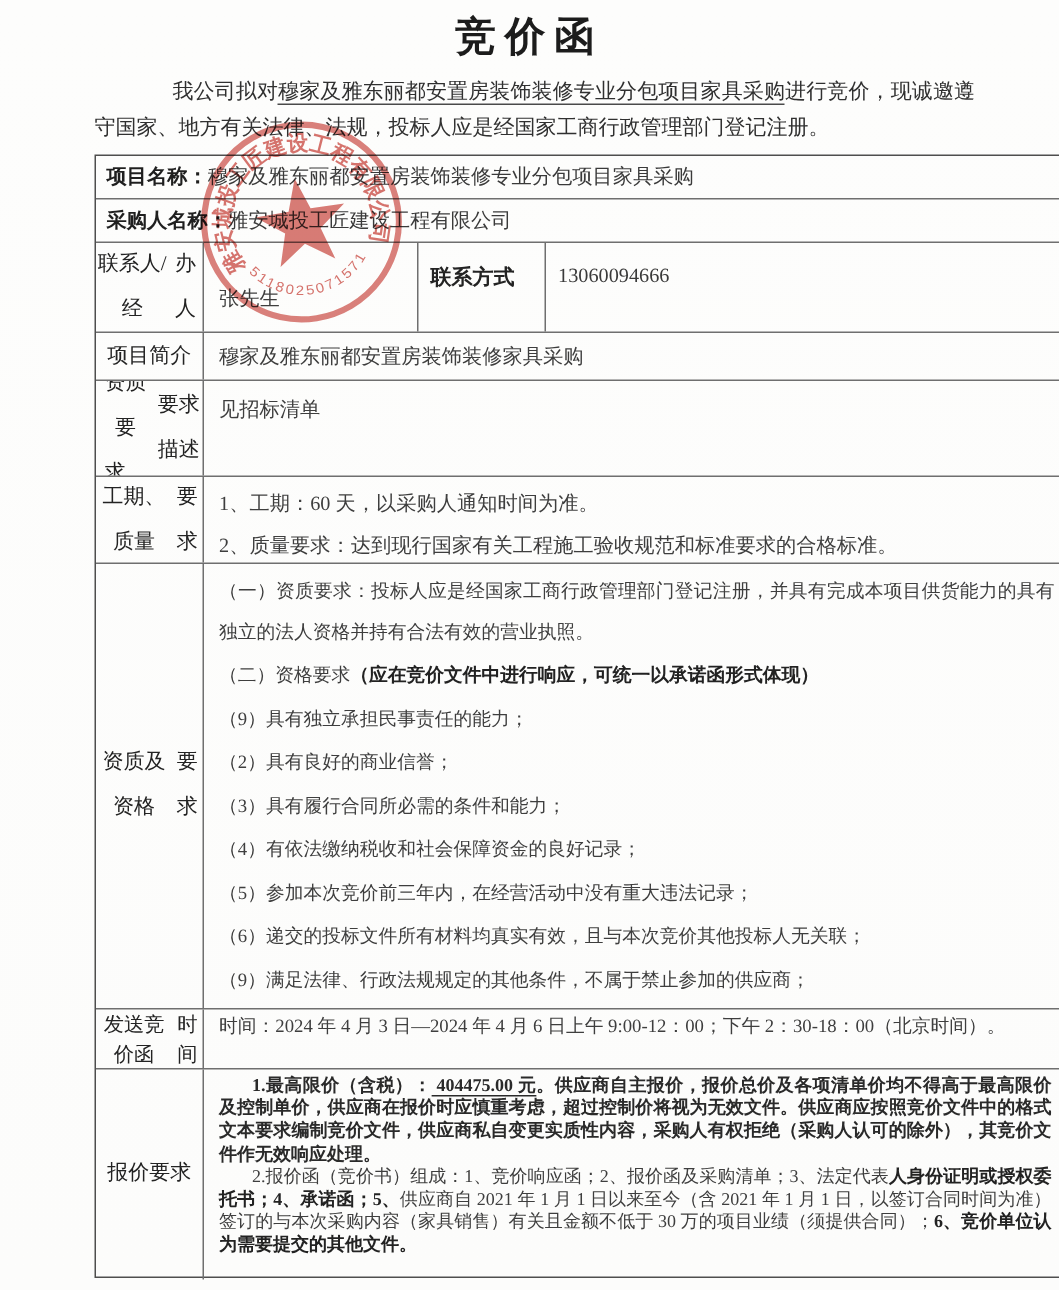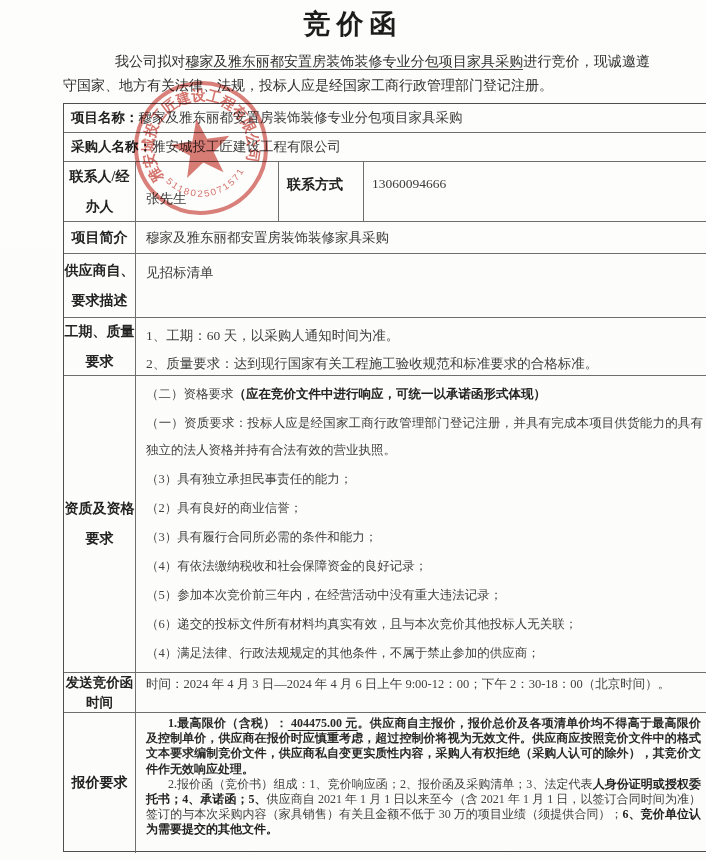--- a/index.html
+++ b/index.html
@@ -24,23 +24,23 @@
   .bid-table{
     position:absolute;left:63px;top:103px;width:647px;height:749px;
     border:1.5px solid #4e4e4e;box-sizing:border-box;font-size:13.5px;
     background:transparent;
   }
   .tr{display:flex;box-sizing:border-box;border-bottom:1px solid #6f6f6f;}
   .tr:last-child{border-bottom:none;}
   .cell{box-sizing:border-box;border-right:1px solid #6f6f6f;overflow:hidden;}
   .cell:last-child{border-right:none;}
   .lab{
-    width:72px;flex:0 0 72px;display:flex;flex-direction:column;
-    justify-content:center;align-items:center;text-align:left;
-    font-weight:bold;color:#232323;font-size:14px;line-height:30px;
+    width:72px;flex:0 0 72px;display:flex;flex-direction:row;
+    justify-content:center;align-items:center;text-align:center;
+    font-weight:normal;color:#232323;font-size:14px;line-height:30px;
   }
   .val{flex:1;display:flex;flex-direction:column;justify-content:center;
     padding-left:10px;padding-right:6px;color:#3e3e3e;}
   .merged{flex:1;display:flex;align-items:center;padding-left:7px;}
   .merged b{color:#1f1f1f;}
   .r1{height:29px;} .r2{height:29px;} .r3{height:60px;}
   .r4{height:32px;} .r5{height:64px;} .r6{height:58px;}
   .r7{height:297px;} .r8{height:40px;} .r9{height:140px;}
   .r3 .val, .r3 .val2{justify-content:center;padding-top:14px;}
   .c-name{width:143px;flex:0 0 143px;}
@@ -114,21 +114,21 @@
       <div class="cell lab">
         <span>项目简介</span>
       </div>
       <div class="cell val">
         <span>穆家及雅东丽都安置房装饰装修家具采购</span>
       </div>
     </div>
 
     <div class="tr r5">
       <div class="cell lab">
-        <span>供应商自、</span>
+        <span>资质要求、</span>
         <span>要求描述</span>
       </div>
       <div class="cell val">
         <span>见招标清单</span>
       </div>
     </div>
 
     <div class="tr r6">
       <div class="cell lab">
         <span>工期、质量</span>
@@ -139,29 +139,29 @@
         <span>2、质量要求：达到现行国家有关工程施工验收规范和标准要求的合格标准。</span>
       </div>
     </div>
 
     <div class="tr r7">
       <div class="cell lab">
         <span>资质及资格</span>
         <span>要求</span>
       </div>
       <div class="cell val">
+        <p>（一）资质要求：投标人应是经国家工商行政管理部门登记注册，并具有完成本项目供货能力的具有独立的法人资格并持有合法有效的营业执照。</p>
         <p><span>（二）资格要求</span><span class="b2">（应在竞价文件中进行响应，可统一以承诺函形式体现）</span></p>
-        <p>（一）资质要求：投标人应是经国家工商行政管理部门登记注册，并具有完成本项目供货能力的具有独立的法人资格并持有合法有效的营业执照。</p>
-        <p>（3）具有独立承担民事责任的能力；</p>
+        <p>（9）具有独立承担民事责任的能力；</p>
         <p>（2）具有良好的商业信誉；</p>
         <p>（3）具有履行合同所必需的条件和能力；</p>
         <p>（4）有依法缴纳税收和社会保障资金的良好记录；</p>
         <p>（5）参加本次竞价前三年内，在经营活动中没有重大违法记录；</p>
         <p>（6）递交的投标文件所有材料均真实有效，且与本次竞价其他投标人无关联；</p>
-        <p>（4）满足法律、行政法规规定的其他条件，不属于禁止参加的供应商；</p>
+        <p>（9）满足法律、行政法规规定的其他条件，不属于禁止参加的供应商；</p>
       </div>
     </div>
 
     <div class="tr r8">
       <div class="cell lab" style="line-height:20px;font-size:13.5px;">
         <span>发送竞价函</span>
         <span>时间</span>
       </div>
       <div class="cell val">
         <span>时间：2024 年 4 月 3 日—2024 年 4 月 6 日上午 9:00-12：00；下午 2：30-18：00（北京时间）。</span>

